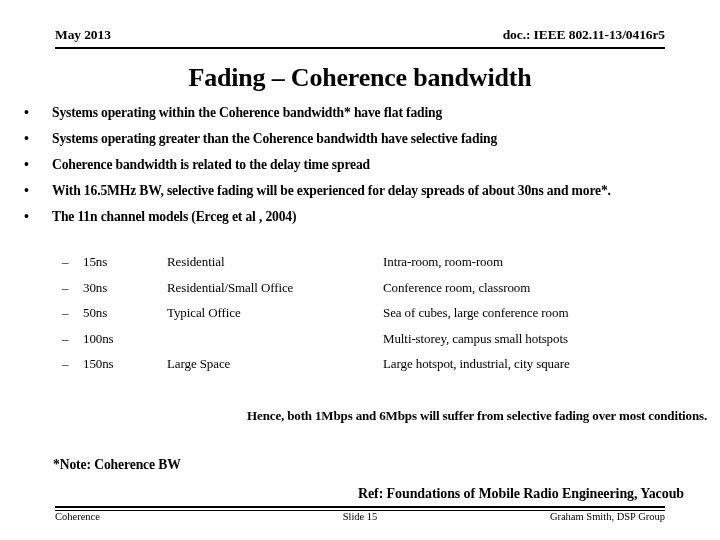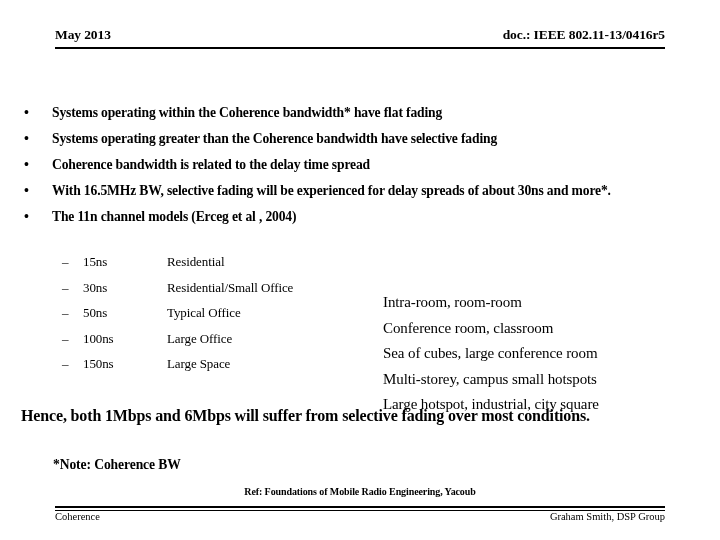--- a/index.html
+++ b/index.html
@@ -135,37 +135,37 @@
     top: 0;
     font-size: 13px;
     line-height: 25.5px;
     white-space: nowrap;
     letter-spacing: -0.1px;
   }
   .sub-col3 {
     position: absolute;
     left: 383px;
     top: 0;
-    font-size: 15px;
+    font-size: 13px;
     line-height: 25.5px;
     white-space: nowrap;
     letter-spacing: -0.1px;
-    margin-top: 41px;
   }
 
   
   .conclusion {
     position: absolute;
-    left: 21px;
+    left: 27px;
     top: 406px;
     width: 680px;
-    font-size: 16px;
+    font-size: 13px;
     font-weight: bold;
     line-height: 20px;
     letter-spacing: -0.15px;
+    text-align: right;
   }
 
   
   .note-line {
     position: absolute;
     left: 53px;
     top: 457px;
     width: 660px;
     height: 20px;
   }
@@ -187,22 +187,22 @@
     white-space: nowrap;
     letter-spacing: -0.1px;
   }
 
   
   .reference {
     position: absolute;
     left: 36px;
     top: 486px;
     width: 648px;
-    text-align: center;
-    font-size: 10px;
+    text-align: right;
+    font-size: 14px;
     font-weight: bold;
     letter-spacing: -0.1px;
   }
 
   
   .footer-rule-thick {
     position: absolute;
     left: 55px;
     top: 506px;
     width: 610px;
@@ -252,20 +252,21 @@
 <body>
 
 <div class="slide">
 
   <div class="header">
     <div class="header-date">May 2013</div>
     <div class="header-doc">doc.: IEEE 802.11-13/0416r5</div>
     <div class="header-rule"></div>
   </div>
 
+  <div class="slide-title">Fading – Coherence bandwidth</div>
 
   <div class="bullets">
     <div class="bullet-row">
       <span class="bullet-mark">•</span>
       <div class="bullet-text">Systems operating within the Coherence bandwidth* have flat fading</div>
     </div>
     <div class="bullet-row">
       <span class="bullet-mark">•</span>
       <div class="bullet-text">Systems operating greater than the Coherence bandwidth have selective fading</div>
     </div>
@@ -298,21 +299,20 @@
     </div>
     <div class="sub-row">
       <span class="sub-dash">–</span>
       <span class="sub-col1">50ns</span>
       <span class="sub-col2">Typical Office</span>
       <span class="sub-col3">Sea of cubes, large conference room</span>
     </div>
     <div class="sub-row">
       <span class="sub-dash">–</span>
       <span class="sub-col1">100ns</span>
-      <span class="sub-col2">Large Office</span>
       <span class="sub-col3">Multi-storey, campus small hotspots</span>
     </div>
     <div class="sub-row">
       <span class="sub-dash">–</span>
       <span class="sub-col1">150ns</span>
       <span class="sub-col2">Large Space</span>
       <span class="sub-col3">Large hotspot, industrial, city square</span>
     </div>
   </div>
 
@@ -321,16 +321,17 @@
   <div class="note-line">
     <span class="note-label">*Note:  Coherence BW</span>
   </div>
 
   <div class="reference">Ref:  Foundations of Mobile Radio Engineering, Yacoub</div>
 
   <div class="footer-rule-thick"></div>
   <div class="footer-rule-thin"></div>
   <div class="footer">
     <span class="footer-left">Coherence</span>
+    <span class="footer-center">Slide 15</span>
     <span class="footer-right">Graham Smith, DSP Group</span>
   </div>
 
 </div>
 
 </body></html>

